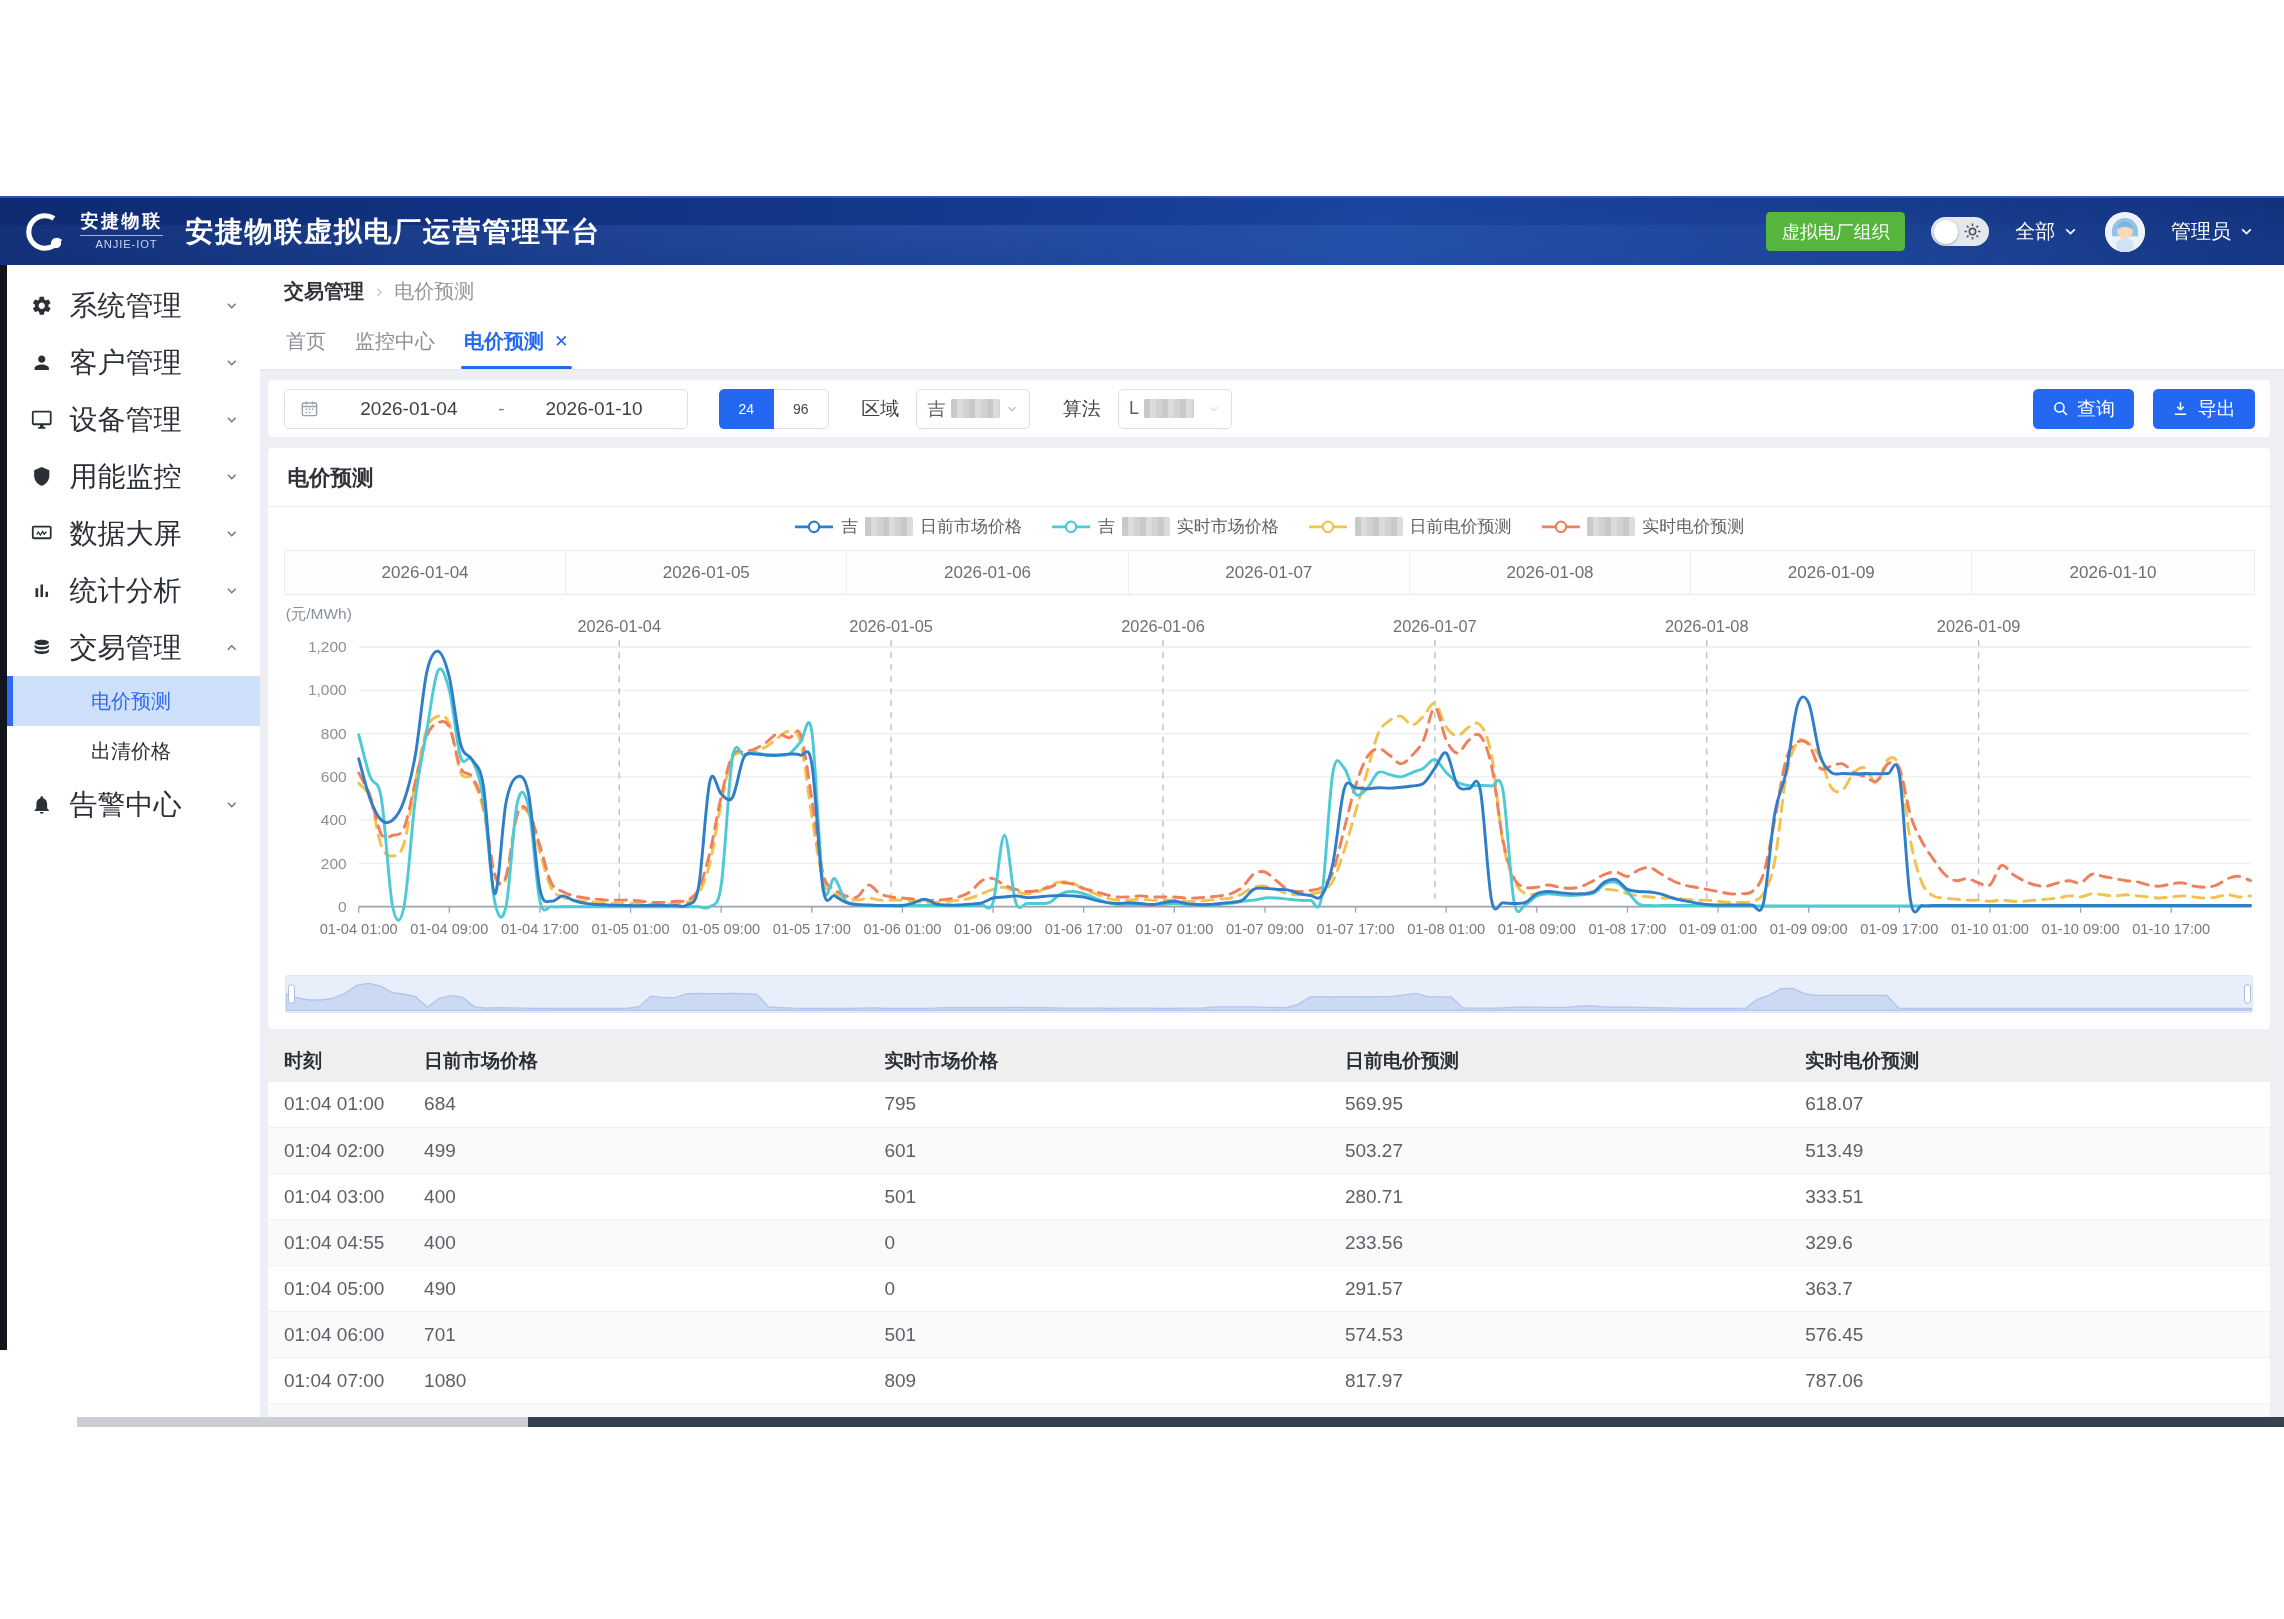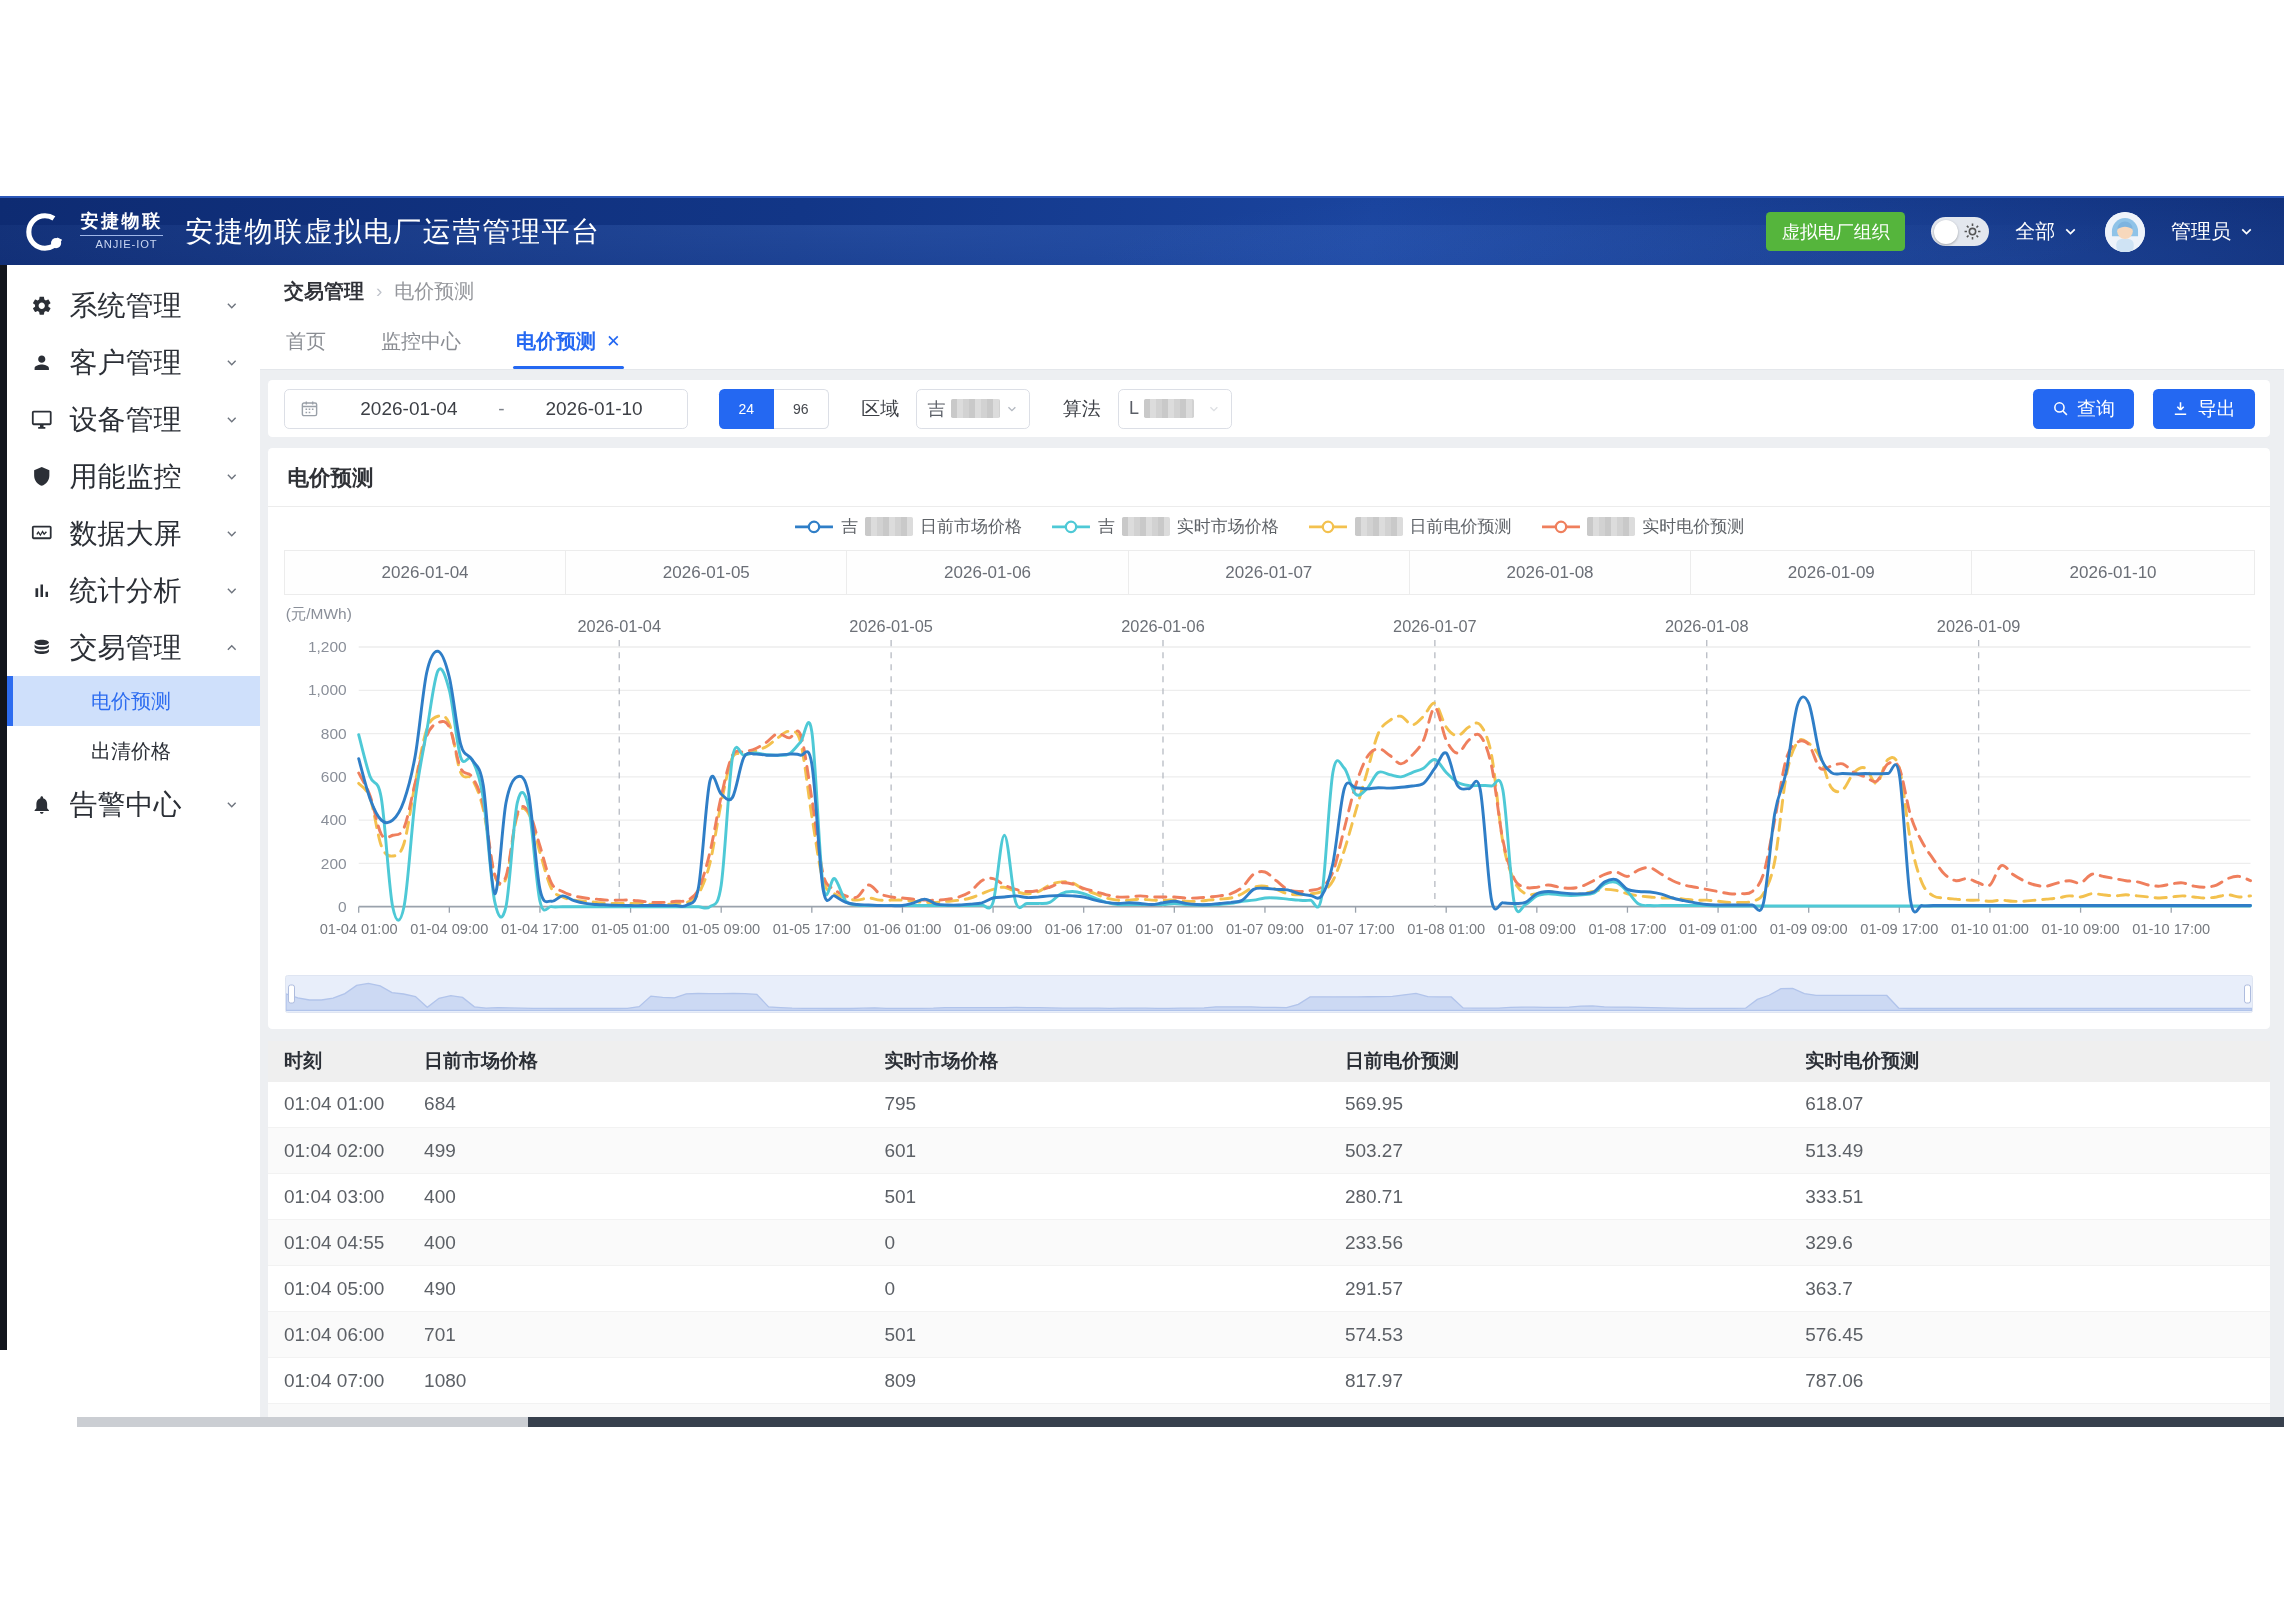--- a/index.html
+++ b/index.html
@@ -12,21 +12,21 @@
          background:linear-gradient(100deg,#0e2b72 0%,#123687 35%,#1a449e 60%,#0f2e78 100%); position:relative; overflow:hidden; }
   .hdr::before { content:""; position:absolute; left:-10%; top:40%; width:120%; height:200%;
          background:radial-gradient(ellipse at 40% 0%, rgba(120,170,255,.16) 0%, rgba(120,170,255,0) 55%); pointer-events:none; }
   .hdr::after { content:""; position:absolute; right:0; top:-60%; width:60%; height:300%;
          background:radial-gradient(ellipse at 80% 50%, rgba(90,150,255,.12) 0%, rgba(90,150,255,0) 60%); pointer-events:none; }
   .logo-wrap { display:flex; align-items:center; padding-left:22.4px; gap:12px; z-index:1; }
   .logo-mark { width:46px; height:46px; }
   .logo-txt { display:flex; flex-direction:column; line-height:1.1; }
   .logo-cn { color:#fff; font-size:18px; font-weight:bold; letter-spacing:2.6px; border-bottom:1.7px solid #9fb6e8; padding-bottom:2.6px; }
   .logo-en { color:#c9d6f2; font-size:11.2px; letter-spacing:0.9px; padding-top:2.6px;margin-left:15px; }
-  .app-title { color:#fff; font-size:28px; font-weight:normal; margin-left:22.4px; letter-spacing:1.7px; z-index:1;text-align:right; }
+  .app-title { color:#fff; font-size:28px; font-weight:bold; margin-left:22.4px; letter-spacing:1.7px; z-index:1;text-align:right; }
   .hdr-right { margin-left:auto; display:flex; align-items:center; gap:26px; padding-right:29px; z-index:1; }
   .org-btn { background:#55b53c; color:#fff; font-size:18px; padding:7.7px 15.5px; border-radius:4.3px; border:none; cursor:pointer; white-space:nowrap; }
   .toggle { width:58px; height:29px; background:#e3e7ee; border-radius:14.6px; position:relative; cursor:pointer; flex:0 0 auto; }
   .toggle .knob { position:absolute; left:2.6px; top:2.6px; width:24px; height:24px; border-radius:50%; background:#fff; box-shadow:0 0.9px 2.6px rgba(0,0,0,.3); }
   .toggle .sun { position:absolute; right:6.9px; top:5.2px; width:19px; height:19px; color:#555; }
   .scope { display:flex; align-items:center; gap:6.9px; color:#fff; font-size:20px; cursor:pointer; }
   .chev { width:17px; height:17px; }
   .avatar { width:40px; height:40px; border-radius:50%; background:#f2f6fb; overflow:hidden; flex:0 0 auto; }
   .username { color:#fff; font-size:20px; }
 
@@ -40,21 +40,21 @@
   .s-item .chev2 { margin-left:auto; width:15.5px; height:15.5px; color:#6e747e; }
   .s-sub { height:50px; display:flex; align-items:center; padding-left:84px; font-size:20px; color:#2b2f36; cursor:pointer; position:relative; }
   .s-sub.active { background:#cfe0fb; color:#2d6cf0; }
   .s-sub.active::before { content:""; position:absolute; left:0; top:0; bottom:0; width:6px; background:#2d6cf0; }
 
   .main { flex:1; background:#edeff2; display:flex; flex-direction:column; min-width:0; }
   .crumb-bar { background:#fff; height:52px; display:flex; align-items:center; padding-left:24px; gap:12px; }
   .crumb-cur { font-size:20px; font-weight:bold; color:#303238; }
   .crumb-sep { color:#c0c4cc; font-size:19px; }
   .crumb-page { font-size:20px; color:#95979c; }
-  .tabs-bar { background:#fff; height:53px; display:flex; align-items:flex-end; padding-left:26px; gap:55px; border-bottom:0.9px solid #e4e7eb; }
+  .tabs-bar { background:#fff; height:53px; display:flex; align-items:flex-end; padding-left:26px; gap:29px; border-bottom:0.9px solid #e4e7eb; }
   .tab { font-size:20px; color:#8a8d93; padding-bottom:13.8px; cursor:pointer; position:relative; display:flex; align-items:center; gap:10.3px; }
   .tab.active { color:#2468f2; font-weight:bold; }
   .tab.active::after { content:""; position:absolute; left:-3.4px; right:-3.4px; bottom:0; height:3.4px; background:#2468f2; border-radius:1.7px; }
   .tab .x { font-size:17px; font-weight:normal; }
 
   .content { flex:1; padding:10.3px 13.8px 0 8.6px; overflow:hidden; }
 
   
   .filter-card { background:#fff; border-radius:4.3px; height:57px; display:flex; align-items:center; padding:0 15.5px; gap:17px; }
   .date-range { display:flex; align-items:center; gap:12px; border:0.9px solid #dcdfe6; border-radius:5.2px; height:40px; padding:0 15.5px; width:404px; color:#3c3f45; font-size:19px; }

